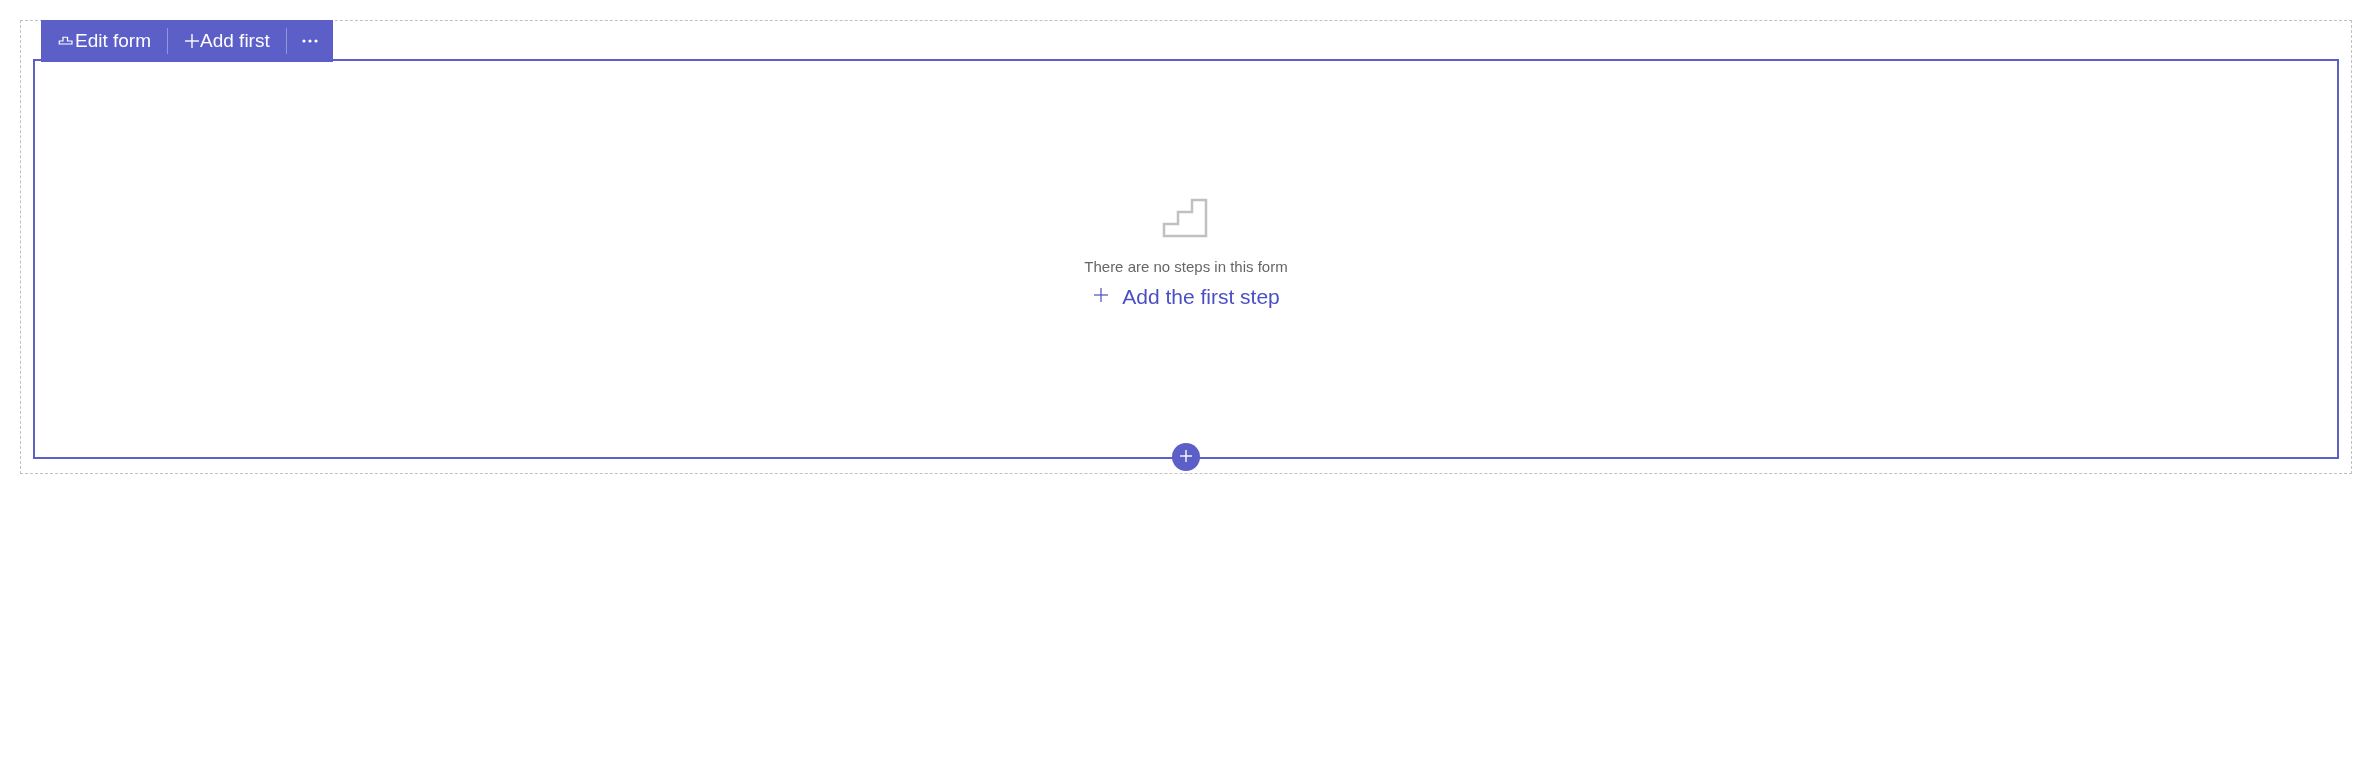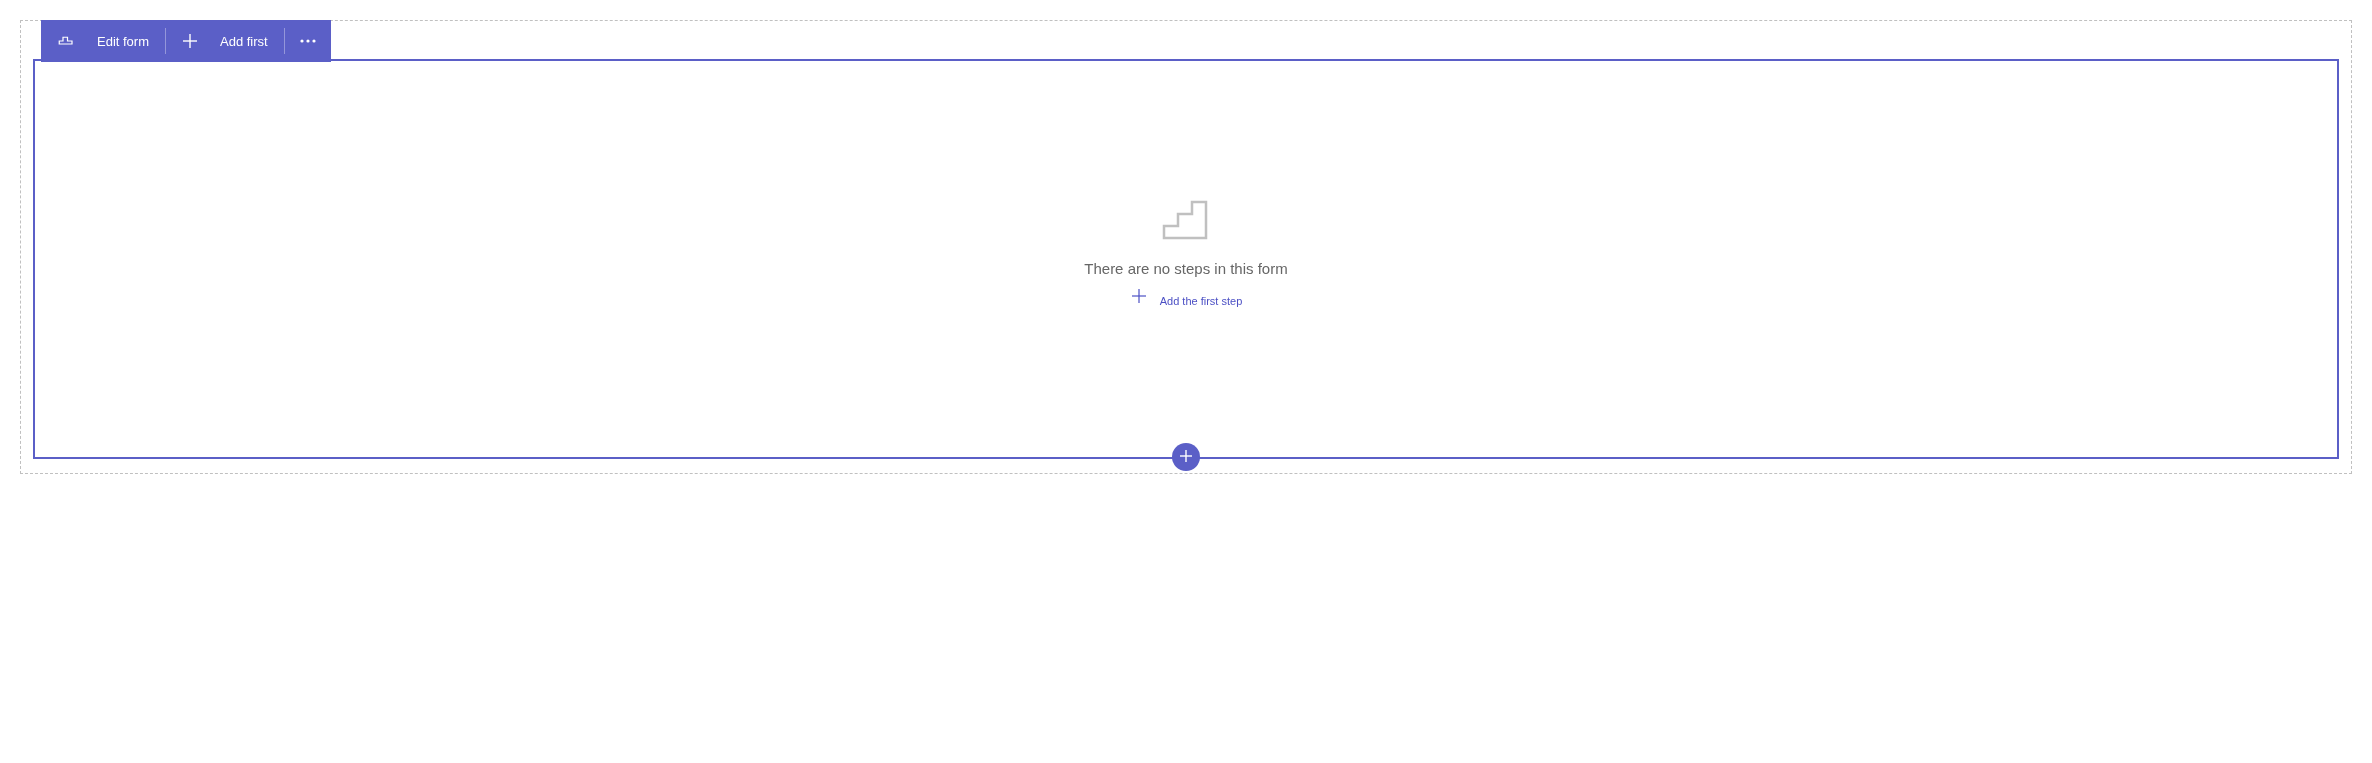--- a/index.html
+++ b/index.html
@@ -28,26 +28,26 @@
       display: flex;
       align-items: stretch;
       background: #5b5fc7;
       height: 42px;
       z-index: 10;
     }
     
     .toolbar-button {
       display: flex;
       align-items: center;
-      gap: 22px;
+      gap: 0;
       padding: 0 16px;
       background: transparent;
       border: none;
       color: #ffffff;
-      font-size: 13px;
+      font-size: 19px;
       font-family: inherit;
       cursor: pointer;
       height: 100%;
     }
     
     .toolbar-divider {
       width: 1px;
       background: rgba(255,255,255,0.35);
       margin: 8px 0;
     }
@@ -91,21 +91,21 @@
       font-size: 15px;
     }
     
     .add-first-link {
       display: flex;
       align-items: flex-end;
       gap: 12px;
       background: transparent;
       border: none;
       color: #4b4fc4;
-      font-size: 11px;
+      font-size: 21px;
       font-family: inherit;
       cursor: pointer;
       margin-top: 10px;
     }
     
     .add-fab {
       position: absolute;
       bottom: -14px;
       left: 50%;
       transform: translateX(-50%);

